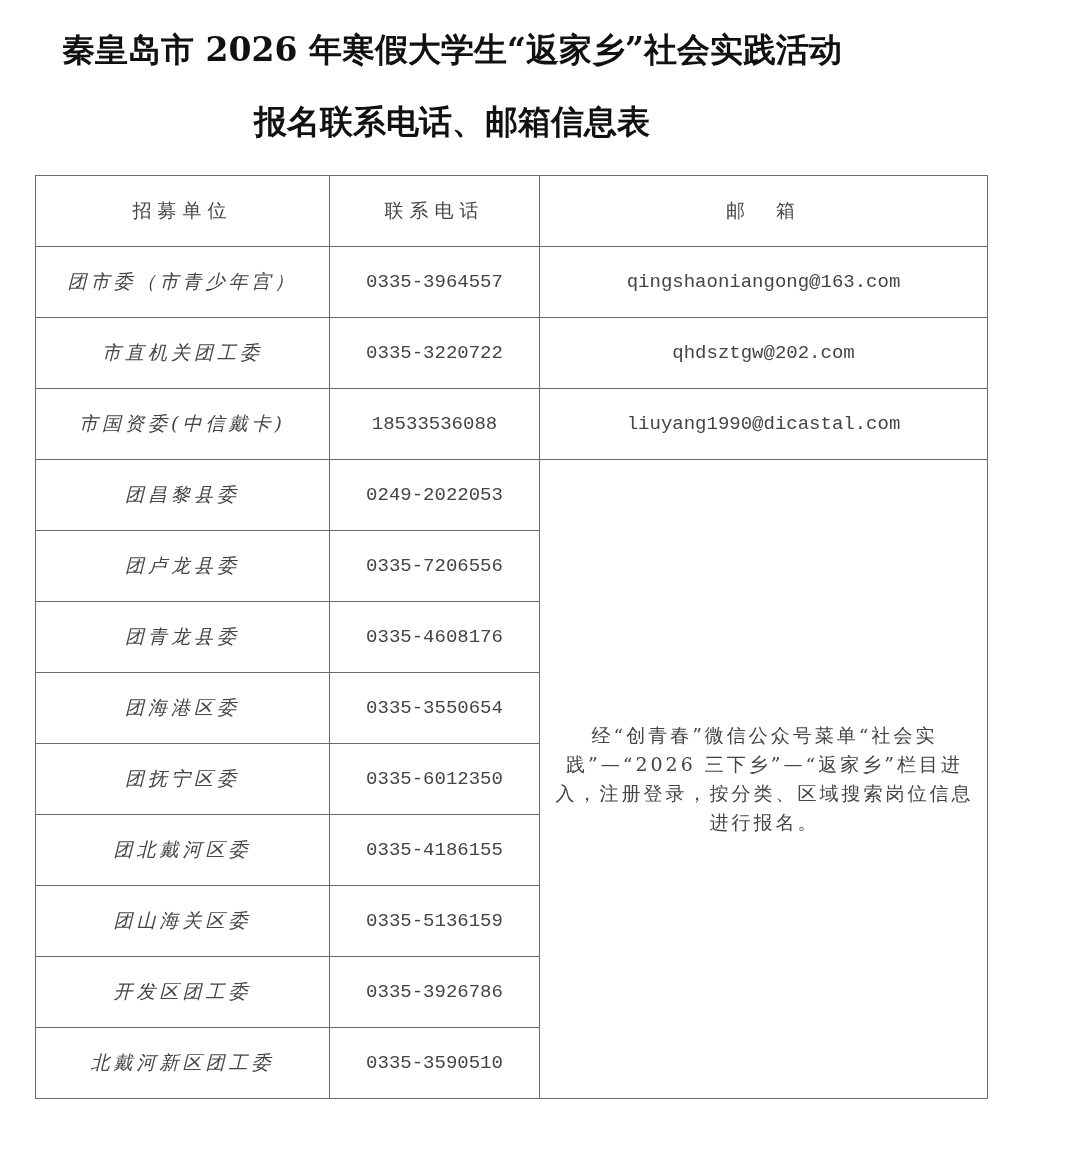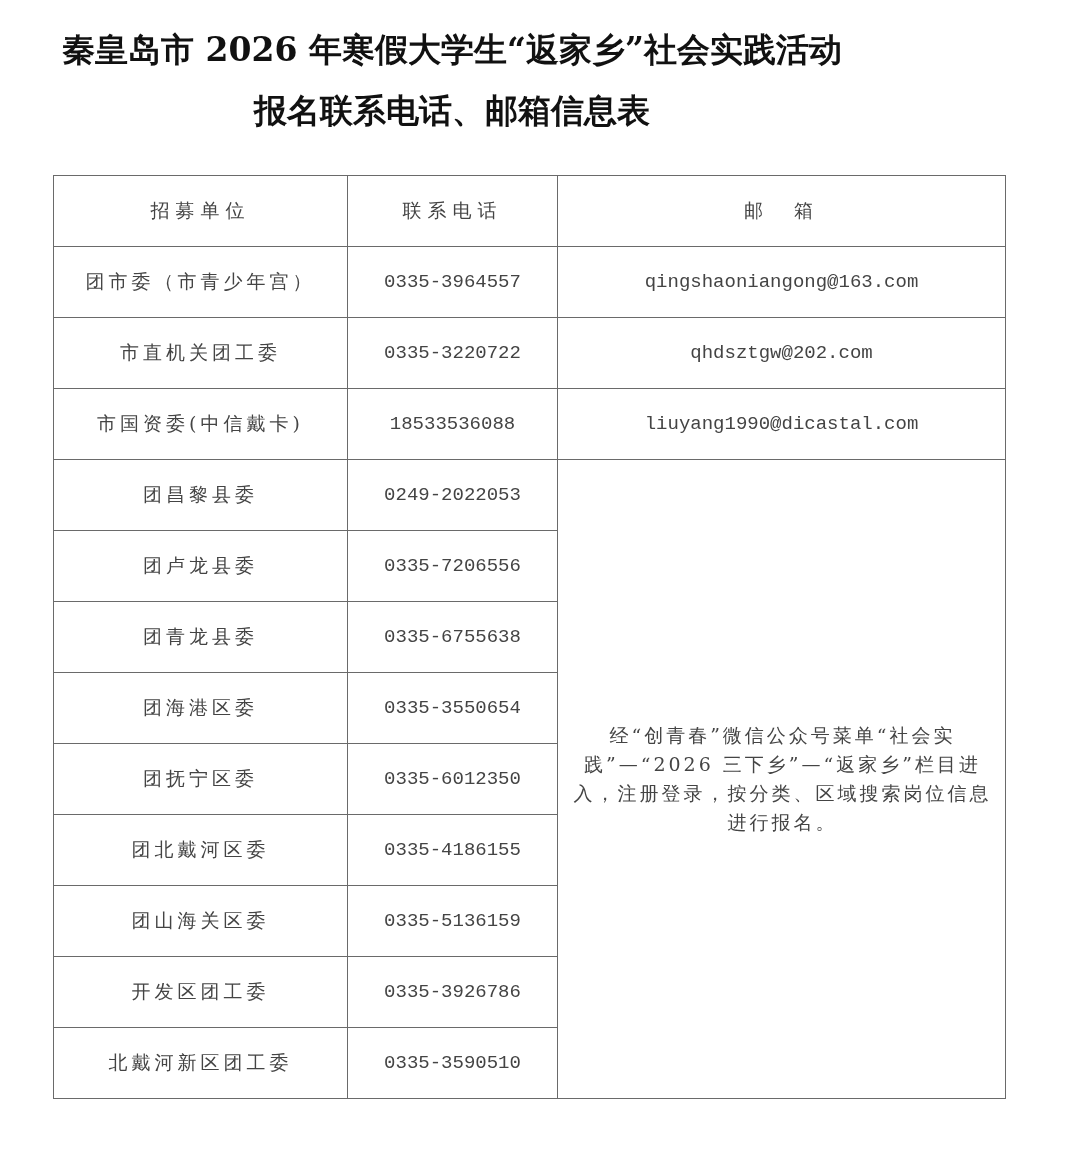--- a/index.html
+++ b/index.html
@@ -20,25 +20,25 @@
       width: 904px;
       text-align: center;
       font-family: "DejaVu Serif", "Liberation Serif", serif;
       font-weight: bold;
       color: #111;
       font-size: 33px;
       letter-spacing: 0px;
       white-space: nowrap;
     }
     .title.l1 { top: 28px; }
-    .title.l2 { top: 89px; }
+    .title.l2 { top: 100px; }
 
     table.info {
       position: absolute;
-      left: 53px;
+      left: 35px;
       top: 175px;
       width: 952px;
       border-collapse: collapse;
       table-layout: fixed;
       font-family: "DejaVu Serif", "Liberation Serif", serif;
       padding-left: 40px;
     }
     table.info td, table.info th {
       border: 1.5px solid #6a6a6a;
       height: 70px;
@@ -46,21 +46,21 @@
       text-align: center;
       vertical-align: middle;
       font-weight: normal;
       color: #444;
       font-size: 19px;
     }
     col.c1 { width: 294px; }
     col.c2 { width: 210px; }
     col.c3 { width: 448px; }
 
-    .unit { letter-spacing: 4px; }
+    .unit { letter-spacing: 4px; font-style: italic; }
     .phone { font-family: Liberation Mono, monospace; font-size: 19px; }
     .email { font-family: "Liberation Mono", "DejaVu Sans Mono", monospace; font-size: 18px; color: #444; }
     .hdr { letter-spacing: 6px; }
     .note {
       text-align: justify;
       padding: 0 8px 0 10px !important;
       font-size: 19px;
       line-height: 29px;
       letter-spacing: 3px;
       color: #444;
@@ -105,21 +105,21 @@
       <td class="unit">团昌黎县委</td>
       <td class="phone">0249-2022053</td>
       <td class="note" rowspan="9">经“创青春”微信公众号菜单“社会实践”—“2026 三下乡”—“返家乡”栏目进入，注册登录，按分类、区域搜索岗位信息进行报名。</td>
     </tr>
     <tr>
       <td class="unit">团卢龙县委</td>
       <td class="phone">0335-7206556</td>
     </tr>
     <tr>
       <td class="unit">团青龙县委</td>
-      <td class="phone">0335-6755638</td>
+      <td class="phone">0335-4608176</td>
     </tr>
     <tr>
       <td class="unit">团海港区委</td>
       <td class="phone">0335-3550654</td>
     </tr>
     <tr>
       <td class="unit">团抚宁区委</td>
       <td class="phone">0335-6012350</td>
     </tr>
     <tr>

